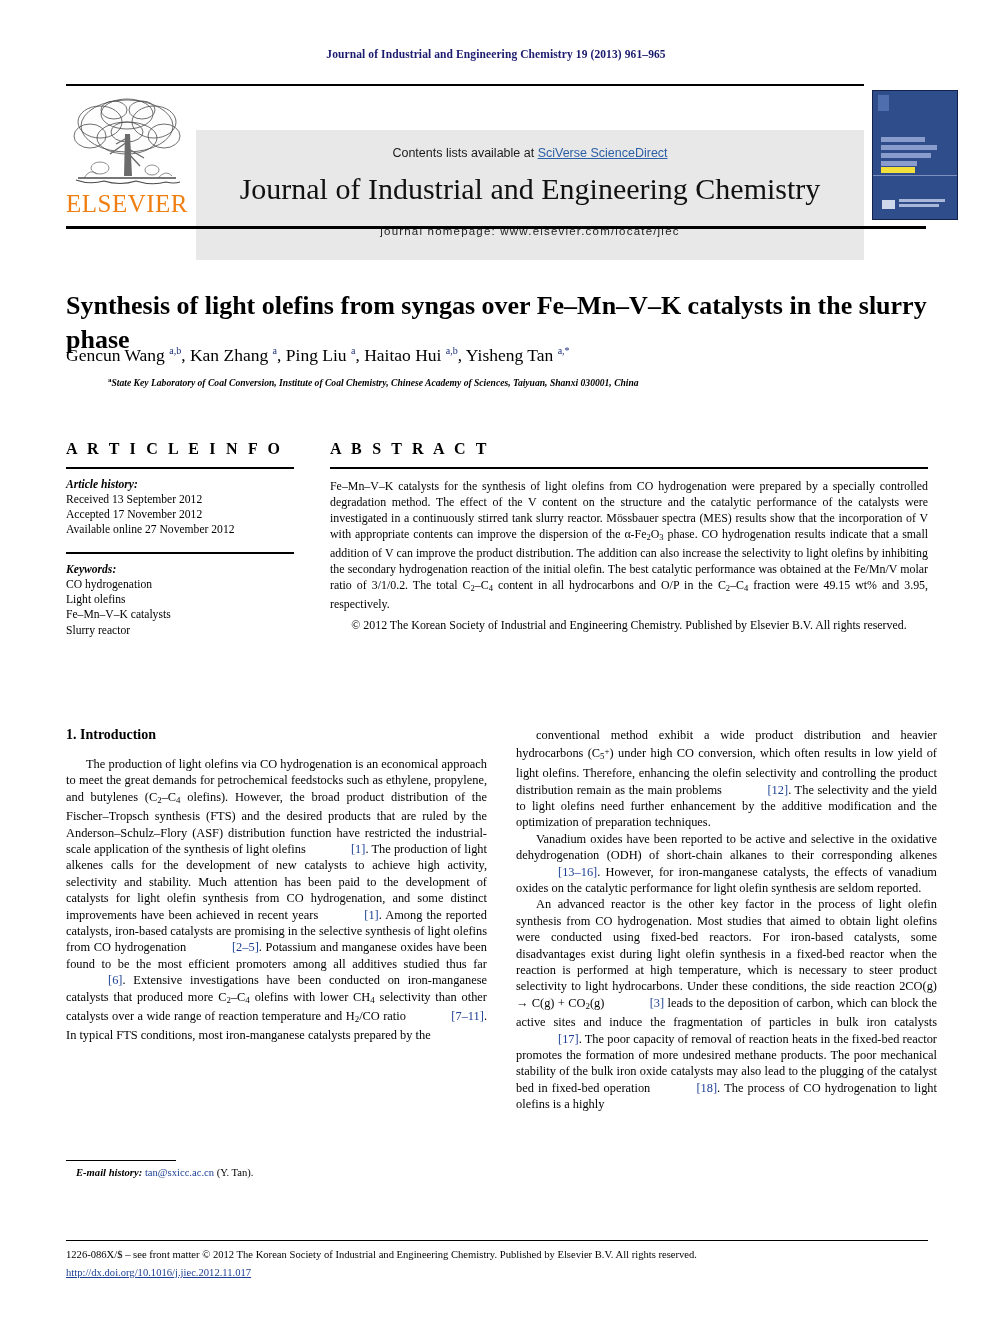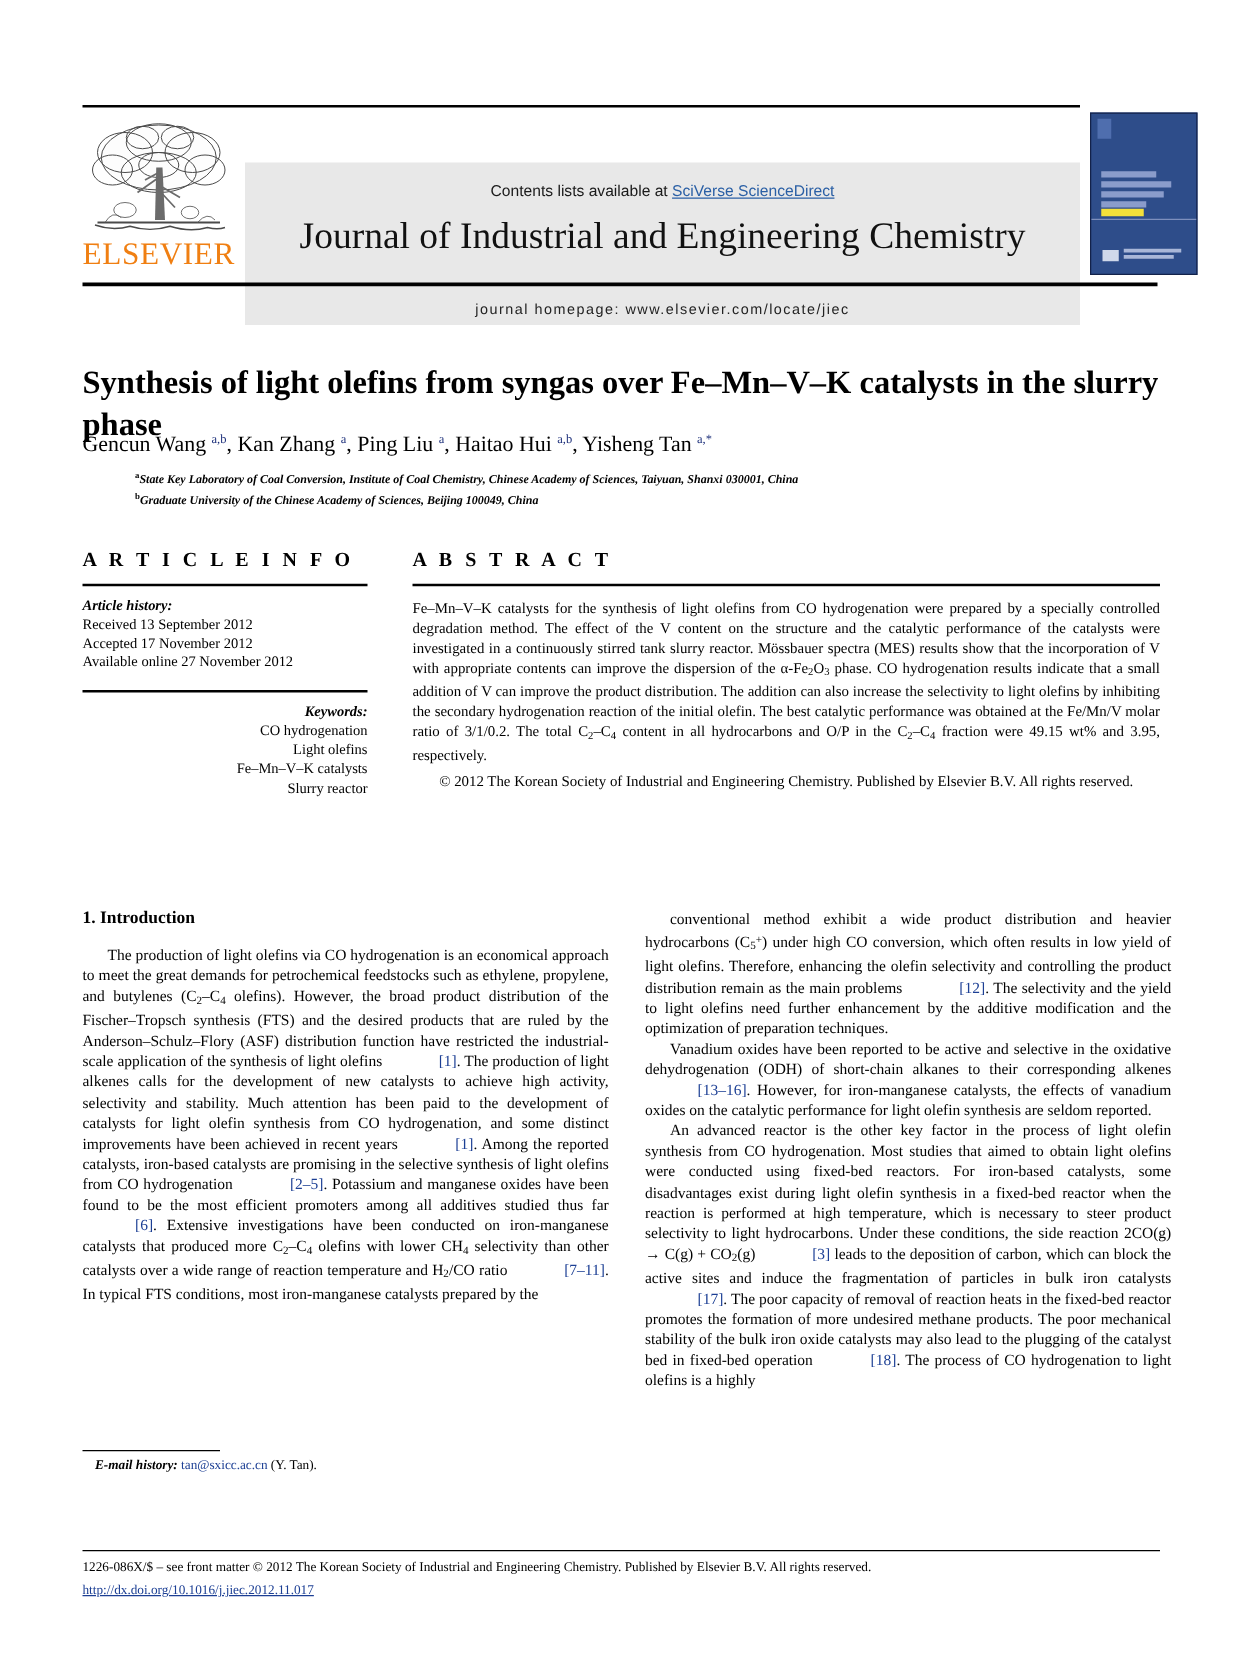--- a/index.html
+++ b/index.html
@@ -93,21 +93,21 @@
     position: absolute;
     left: 0; top: 42px;
     width: 668px;
     text-align: center;
     font-family: "Liberation Serif", serif;
     font-size: 30px;
     color: #111;
   }
   .homepage-line {
     position: absolute;
-    left: 0; top: 112px;
+    left: 0; top: 95px;
     width: 668px;
     text-align: center;
     font-family: "Liberation Sans", sans-serif;
     font-size: 11.5px;
     letter-spacing: 1.2px;
     color: #222;
   }
   .cover-thumb {
     position: absolute;
     left: 806px; top: 6px;
@@ -258,21 +258,20 @@
   .kw-rule {
     height: 1.5px;
     background: #000;
     margin-top: 15px;
   }
   .kw-block {
     margin-top: 8px;
     font-family: "Liberation Serif", serif;
     font-size: 11.6px;
     line-height: 15.2px;
-    text-align: right;
   }
   .kw-block .hdr {
     font-style: italic;
     font-weight: bold;
   }
   .abs-body {
     margin-top: 9px;
     font-family: "Liberation Serif", serif;
     font-size: 11.9px;
     line-height: 16.1px;
@@ -361,20 +360,21 @@
     color: #1c3f94;
   }
   sub { font-size: 0.72em; vertical-align: -0.22em; }
   sup.inl { font-size: 0.72em; vertical-align: 0.38em; }
 </style>
 </head>
 <body>
 
 <div class="page">
 
+  <div class="running-head">Journal of Industrial and Engineering Chemistry 19 (2013) 961–965</div>
 
   <div class="masthead">
     <div class="masthead-rule-top"></div>
 
     <div class="elsevier-block">
       <svg class="tree-svg" width="114" height="100" viewBox="0 0 114 100">
         <g stroke="#4a4a4a" stroke-width="0.8" fill="none">
           <ellipse cx="57" cy="34" rx="46" ry="26" fill="#fdfdfd"></ellipse>
           <ellipse cx="30" cy="30" rx="22" ry="16"></ellipse>
           <ellipse cx="84" cy="30" rx="22" ry="16"></ellipse>
@@ -425,21 +425,20 @@
       </div>
     </div>
 
     <div class="masthead-rule-bottom"></div>
   </div>
 
   <h1 class="title">Synthesis of light olefins from syngas over Fe–Mn–V–K catalysts in the slurry phase</h1>
   <div class="authors">Gencun Wang <sup>a,b</sup>, Kan Zhang <sup>a</sup>, Ping Liu <sup>a</sup>, Haitao Hui <sup>a,b</sup>, Yisheng Tan <sup>a,*</sup></div>
   <div class="affils">
     <div><sup>a</sup><span>State Key Laboratory of Coal Conversion, Institute of Coal Chemistry, Chinese Academy of Sciences, Taiyuan, Shanxi 030001, China</span></div>
-    <div><sup>b</sup><span>Graduate University of the Chinese Academy of Sciences, Beijing 100049, China</span></div>
   </div>
 
   <div class="info-col">
     <div class="sec-label">A R T I C L E  I N F O</div>
     <div class="hr-thin"></div>
     <div class="hist-block">
       <div class="hdr">Article history:</div>
       <div>Received 13 September 2012</div>
       <div>Accepted 17 November 2012</div>
       <div>Available online 27 November 2012</div>

